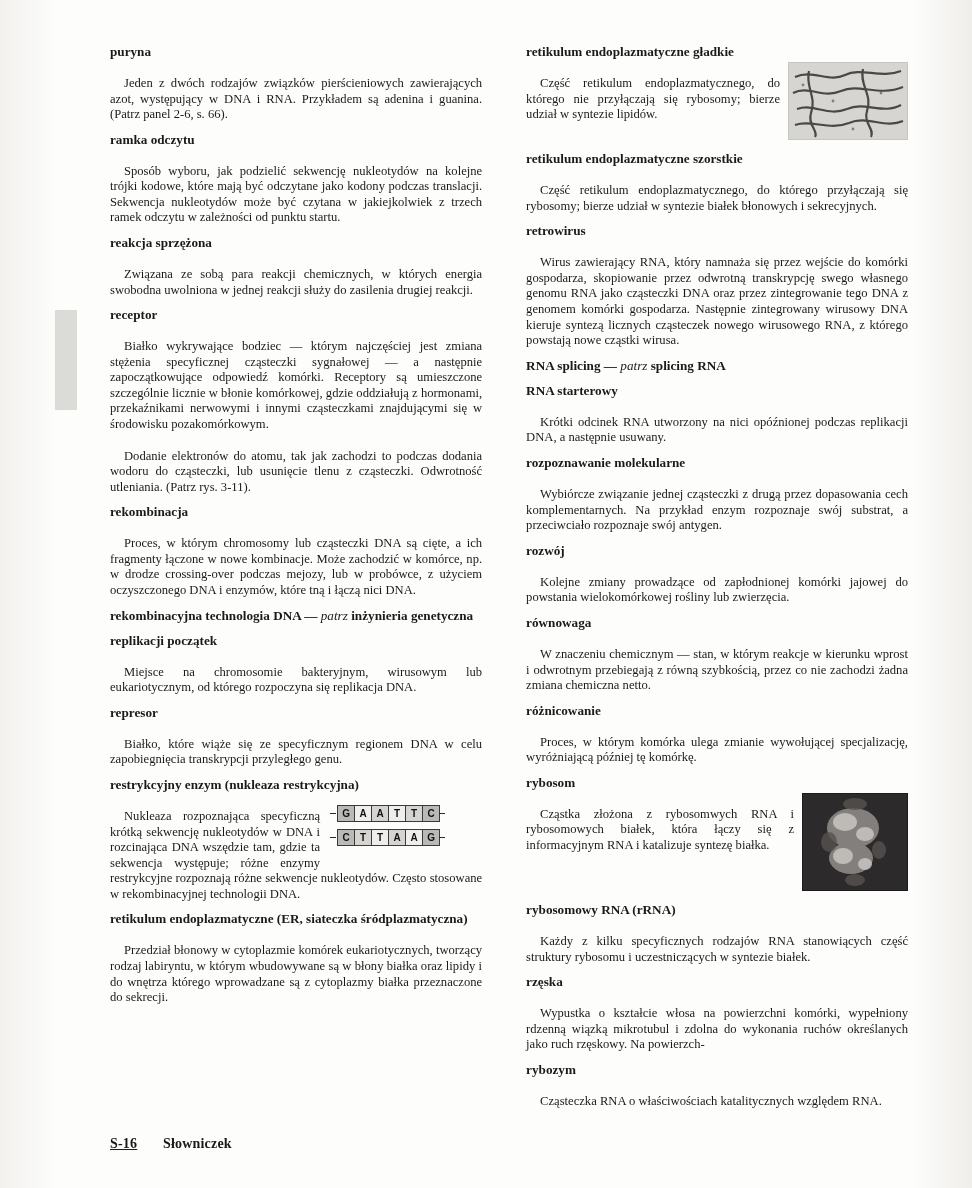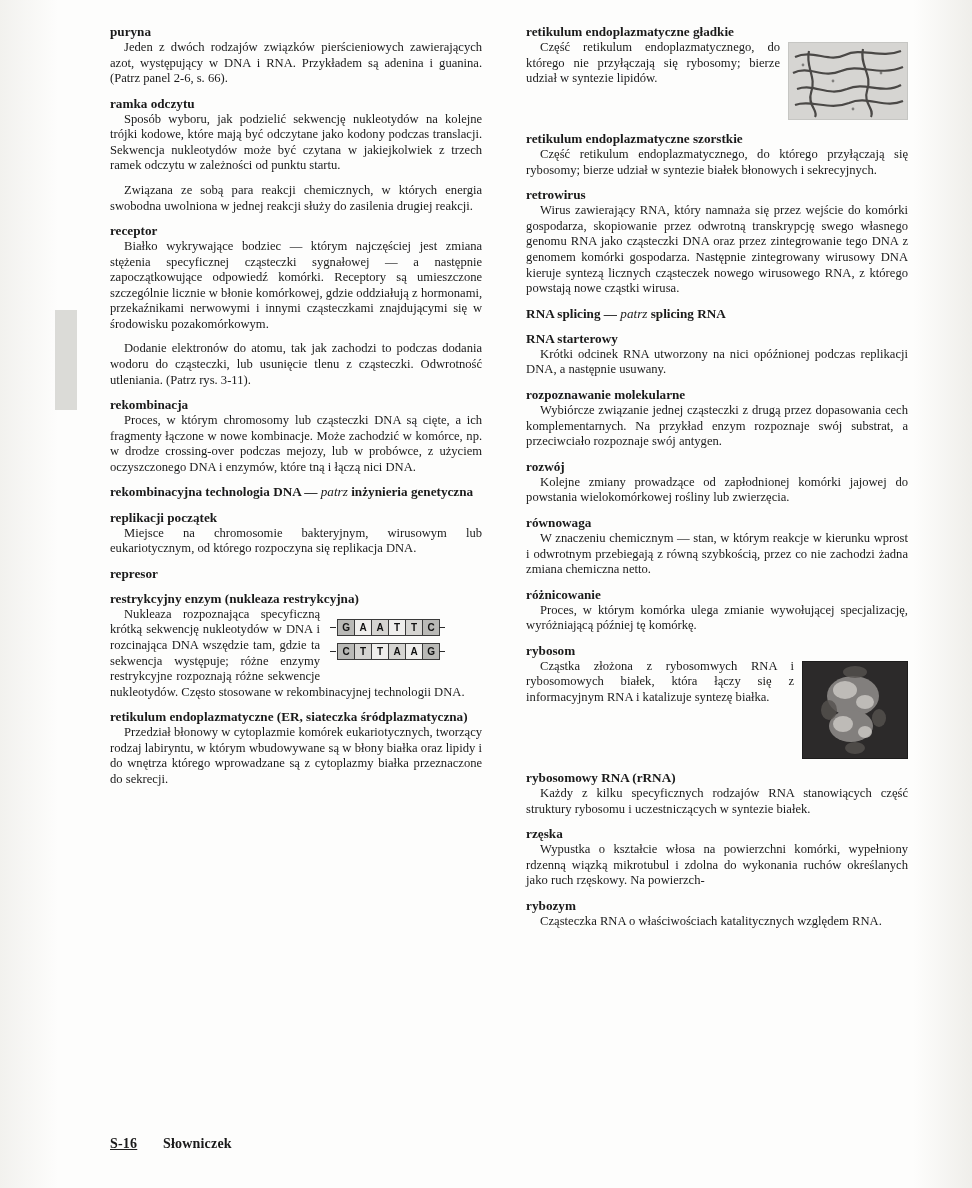--- a/index.html
+++ b/index.html
@@ -33,21 +33,21 @@
     position: absolute;
     left: 55px;
     top: 310px;
     width: 22px;
     height: 100px;
     background: #cfcfcb;
     opacity: 0.75;
   }
   .columns {
     position: relative;
-    padding: 24px 64px 0 110px;
+    padding: 44px 64px 0 110px;
     display: flex;
     gap: 44px;
   }
   .col {
     width: 380px;
   }
   .col.right {
     width: 390px;
   }
   .entry {
@@ -65,21 +65,21 @@
   }
   .term .xref-b {
     font-weight: bold;
     font-style: normal;
   }
   .def {
     font-size: 12.6px;
     line-height: 1.235;
     text-align: justify;
     text-indent: 14px;
-    margin-top: 0px;
+    margin-top: 16px;
   }
   
   .fig-wrap {
     float: right;
     margin: 2px 0 2px 8px;
   }
   .fig-er {
     width: 118px;
     height: 76px;
     background: #d8d8d6;
@@ -162,20 +162,21 @@
         <div class="def">Jeden z dwóch rodzajów związków pierścieniowych zawierających azot, występujący w DNA i RNA. Przykładem są adenina i guanina. (Patrz panel 2-6, s. 66).</div>
       </div>
 
       <div class="entry">
         <div class="term">ramka odczytu</div>
         <div class="def">Sposób wyboru, jak podzielić sekwencję nukleotydów na kolejne trójki kodowe, które mają być odczytane jako kodony podczas translacji. Sekwencja nukleotydów może być czytana w jakiejkolwiek z trzech ramek odczytu w zależności od punktu startu.</div>
       </div>
 
 
       <div class="entry">
+        <div class="term">reakcja sprzężona</div>
         <div class="def">Związana ze sobą para reakcji chemicznych, w których energia swobodna uwolniona w jednej reakcji służy do zasilenia drugiej reakcji.</div>
       </div>
 
       <div class="entry">
         <div class="term">receptor</div>
         <div class="def">Białko wykrywające bodziec — którym najczęściej jest zmiana stężenia specyficznej cząsteczki sygnałowej — a następnie zapoczątkowujące odpowiedź komórki. Receptory są umieszczone szczególnie licznie w błonie komórkowej, gdzie oddziałują z hormonami, przekaźnikami nerwowymi i innymi cząsteczkami znajdującymi się w środowisku pozakomórkowym.</div>
       </div>
 
       <div class="entry">
         <div class="def">Dodanie elektronów do atomu, tak jak zachodzi to podczas dodania wodoru do cząsteczki, lub usunięcie tlenu z cząsteczki. Odwrotność utleniania. (Patrz rys. 3-11).</div>
@@ -194,20 +195,21 @@
         </div>
       </div>
 
       <div class="entry">
         <div class="term">replikacji początek</div>
         <div class="def">Miejsce na chromosomie bakteryjnym, wirusowym lub eukariotycznym, od którego rozpoczyna się replikacja DNA.</div>
       </div>
 
       <div class="entry">
         <div class="term">represor</div>
+        <div class="def">Białko, które wiąże się ze specyficznym regionem DNA w celu zapobiegnięcia transkrypcji przyległego genu.</div>
       </div>
 
       <div class="entry">
         <div class="term">restrykcyjny enzym (nukleaza restrykcyjna)</div>
         <div class="dna-fig">
           <div class="dna-row">
             <span class="lead"></span>
             <span class="dna-cell dark">G</span>
             <span class="dna-cell">A</span>
             <span class="dna-cell half">A</span>

